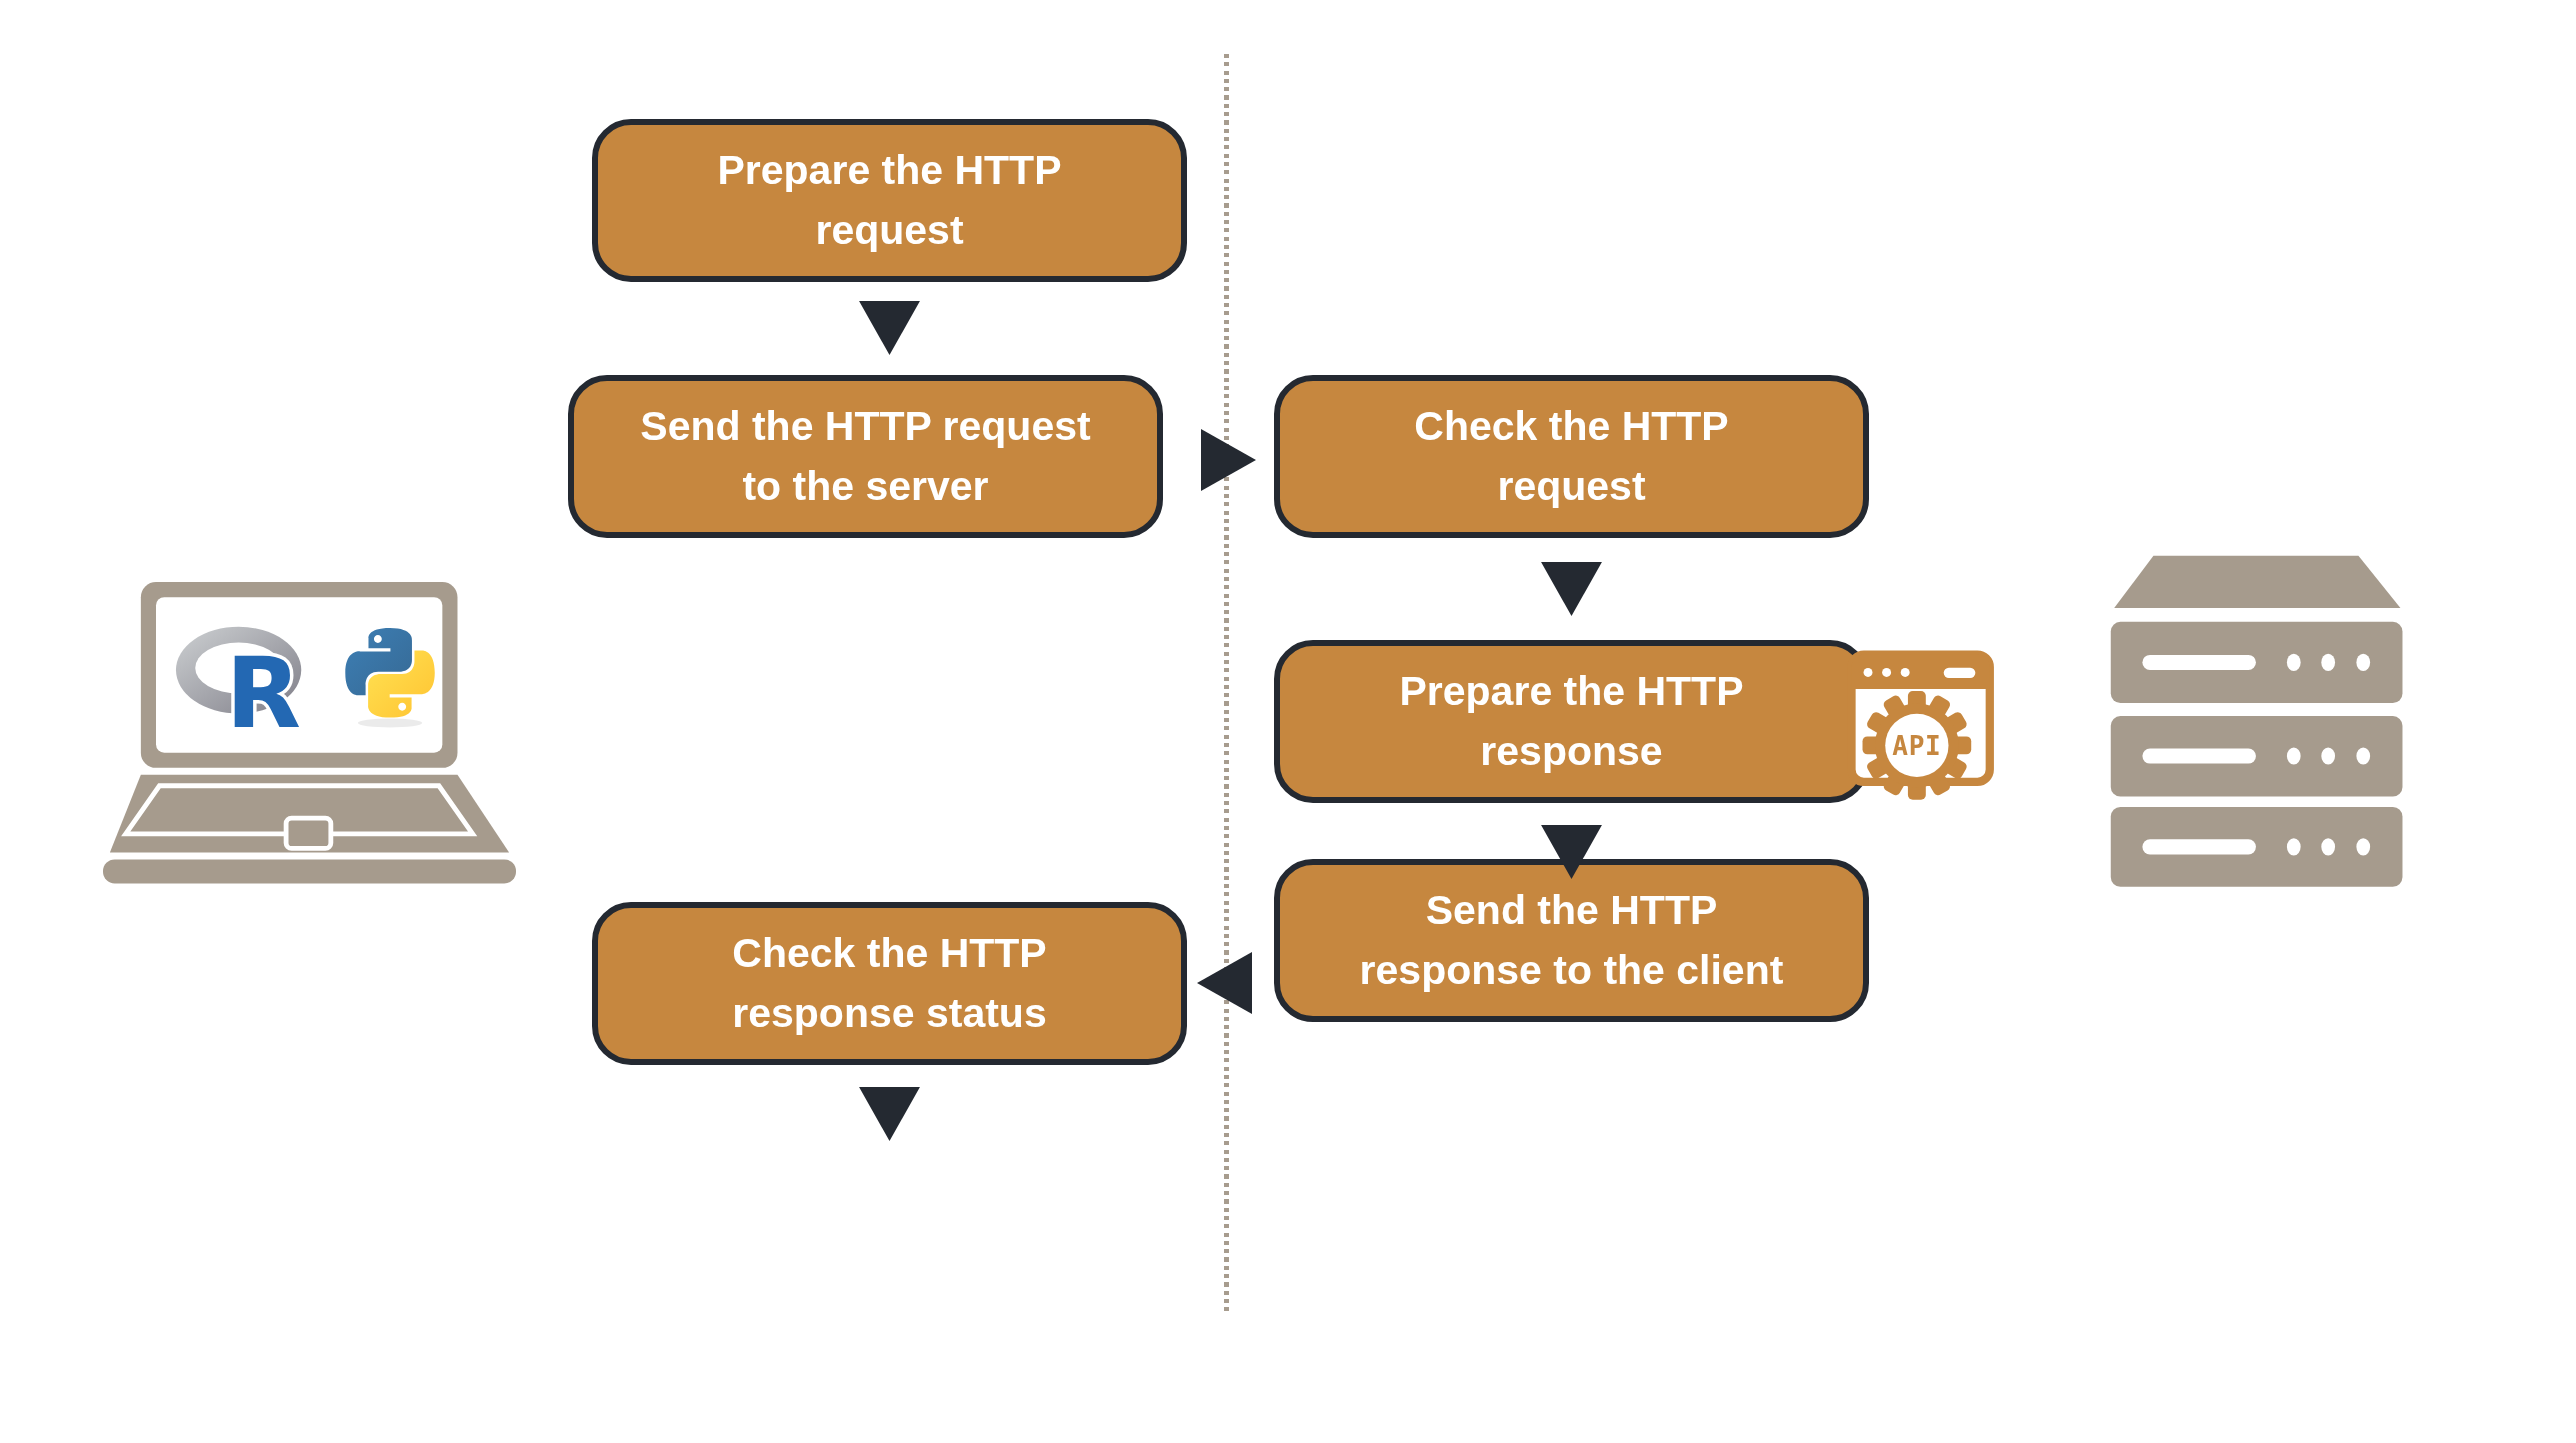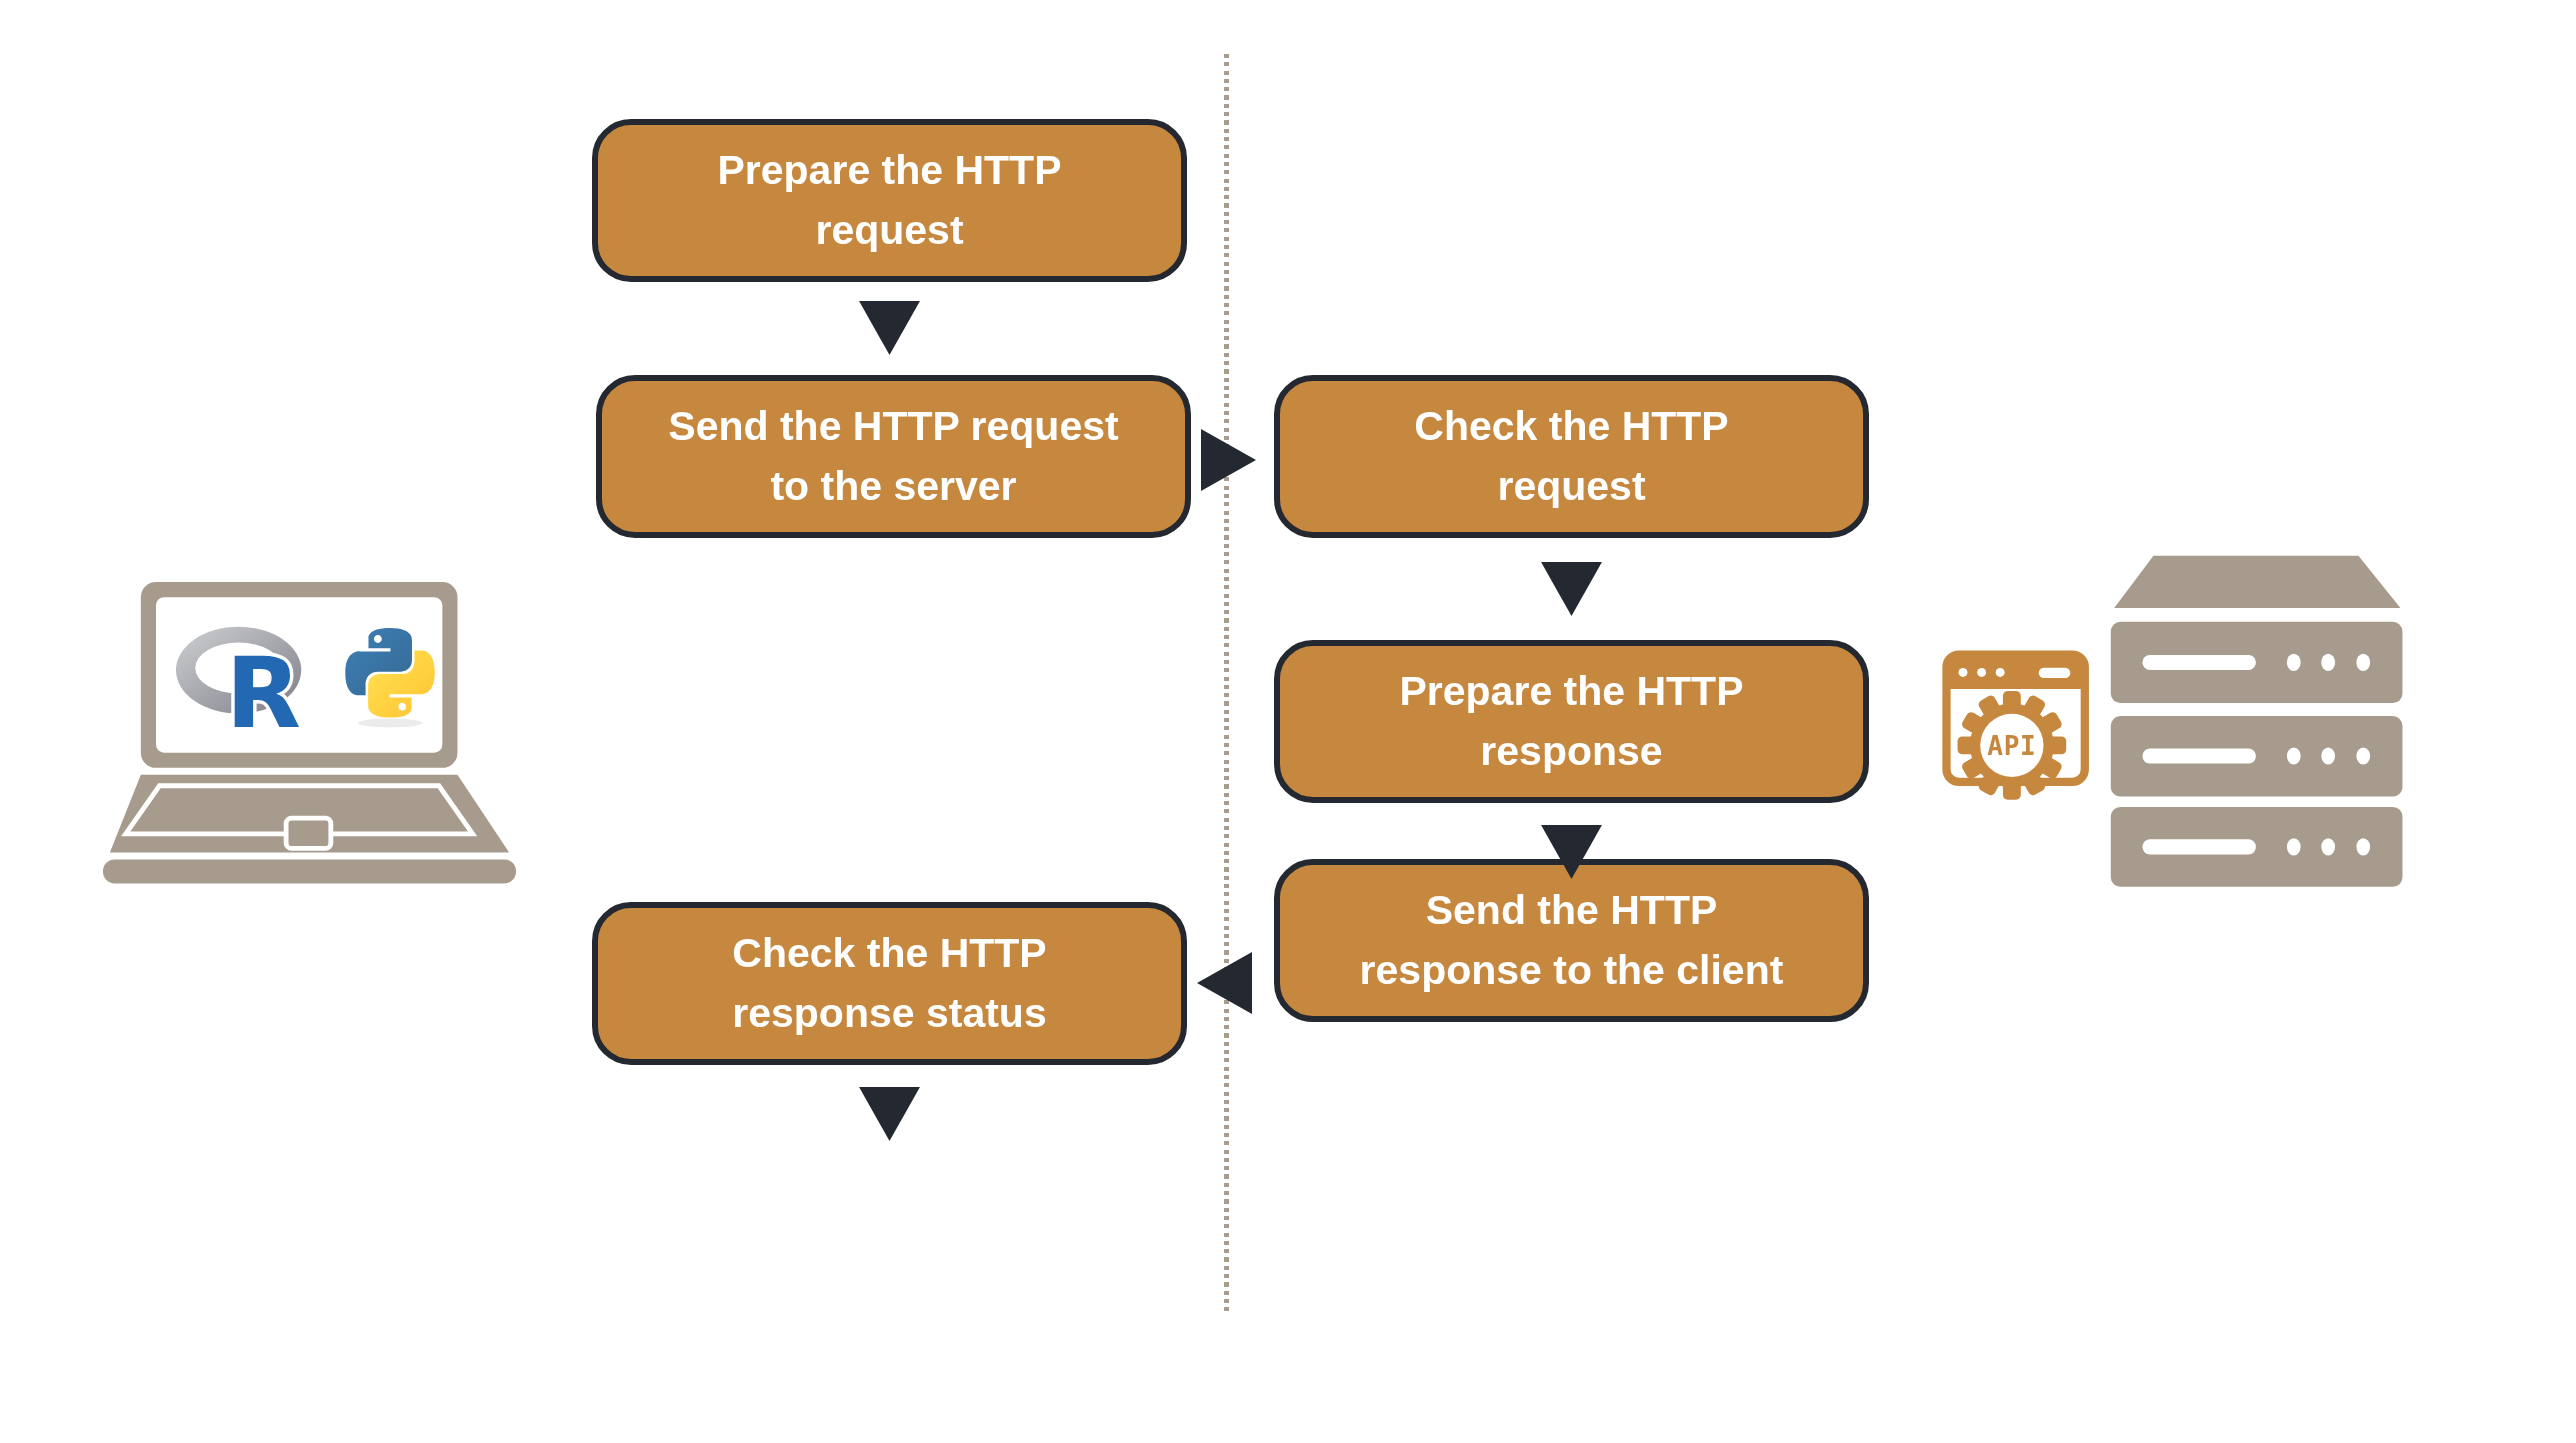--- a/index.html
+++ b/index.html
@@ -38,21 +38,21 @@
 <body>
 
 <div class="canvas">
 
   <div class="divider"></div>
 
   <div class="step" style="left:592px;top:119px;">
     <span>Prepare the HTTP
 request</span>
   </div>
-  <div class="step" style="left:596px;top:375px;">
+  <div class="step" style="left:568px;top:375px;">
     <span>Send the HTTP request
 to the server</span>
   </div>
   <div class="step" style="left:592px;top:902px;">
     <span>Check the HTTP
 response status</span>
   </div>
 
   <div class="step" style="left:1274px;top:375px;">
     <span>Check the HTTP
@@ -120,21 +120,21 @@
         <path fill="url(#pyYellow)" d="M50.1 100c25.6 0 24-11.1 24-11.1l-0.03-11.5H49.6V74h34.1S100 75.8 100 49.9 85.8 25 85.8 25h-8.5v12s0.46 14.2-14 14.2H39s-13.5-0.2-13.5 13.1v22.1S23.4 100 50.1 100zm13.5-7.7c-2.4 0-4.4-2-4.4-4.4s2-4.4 4.4-4.4 4.4 2 4.4 4.4-2 4.4-4.4 4.4z"></path>
       </g>
 
       <polygon points="55,287 515,287 590,400 10,400" fill="#a69b8d"></polygon>
       <polygon points="82,303 488,303 537,373 33,373" fill="none" stroke="#ffffff" stroke-width="7"></polygon>
       <rect x="266" y="350" width="65" height="44" rx="8" fill="#a69b8d" stroke="#ffffff" stroke-width="7"></rect>
       <rect x="0" y="410" width="600" height="35" rx="17" fill="#a69b8d"></rect>
     </svg>
   </div>
 
-  <div class="icon-wrap" style="left:1941px;top:647px;width:172px;height:172px;">
+  <div class="icon-wrap" style="left:1846px;top:647px;width:172px;height:172px;">
     <svg width="172" height="172" viewBox="0 0 250 250">
 
       <rect x="8" y="11" width="201" height="185" rx="18" fill="#ffffff" stroke="#c6873f" stroke-width="12"></rect>
       <path d="M8,61 L8,29 a18,18 0 0 1 18,-18 h165 a18,18 0 0 1 18,18 v32 Z" fill="#c6873f"></path>
       <circle cx="32" cy="37" r="6.5" fill="#ffffff"></circle>
       <circle cx="59" cy="37" r="6.5" fill="#ffffff"></circle>
       <circle cx="86" cy="37" r="6.5" fill="#ffffff"></circle>
       <rect x="142" y="30" width="46" height="15" rx="7.5" fill="#ffffff"></rect>
 
       <g>

